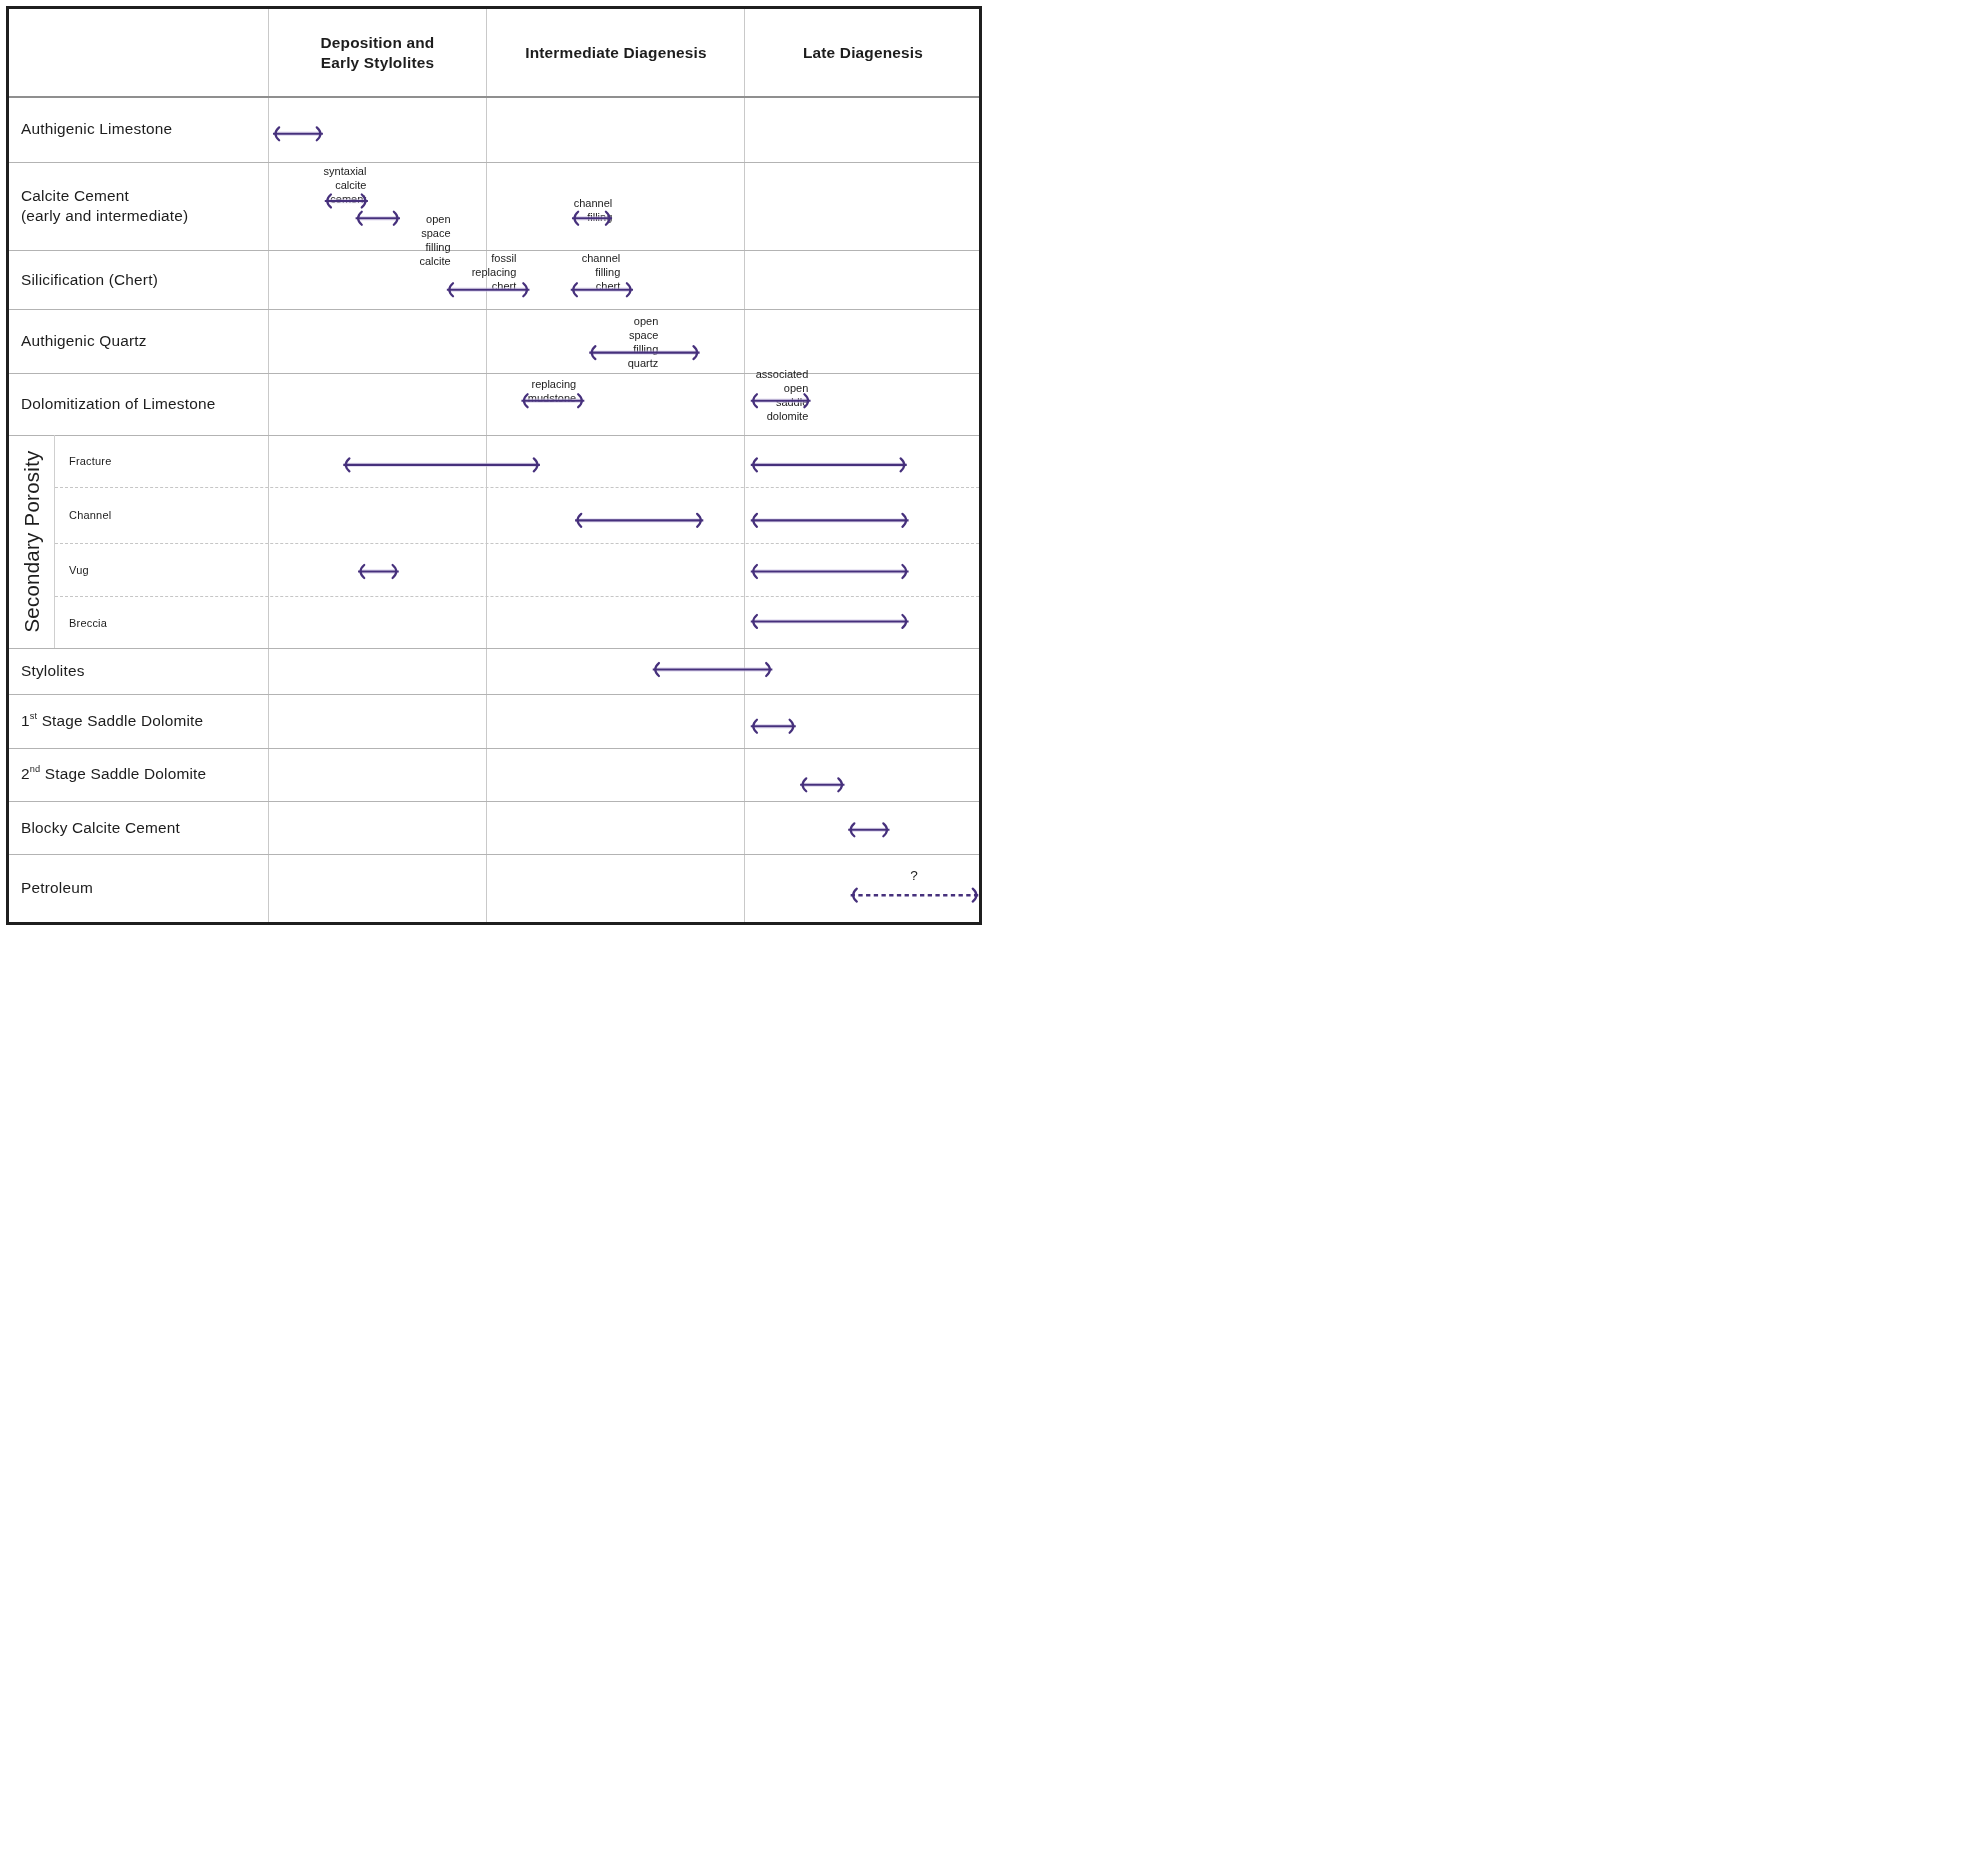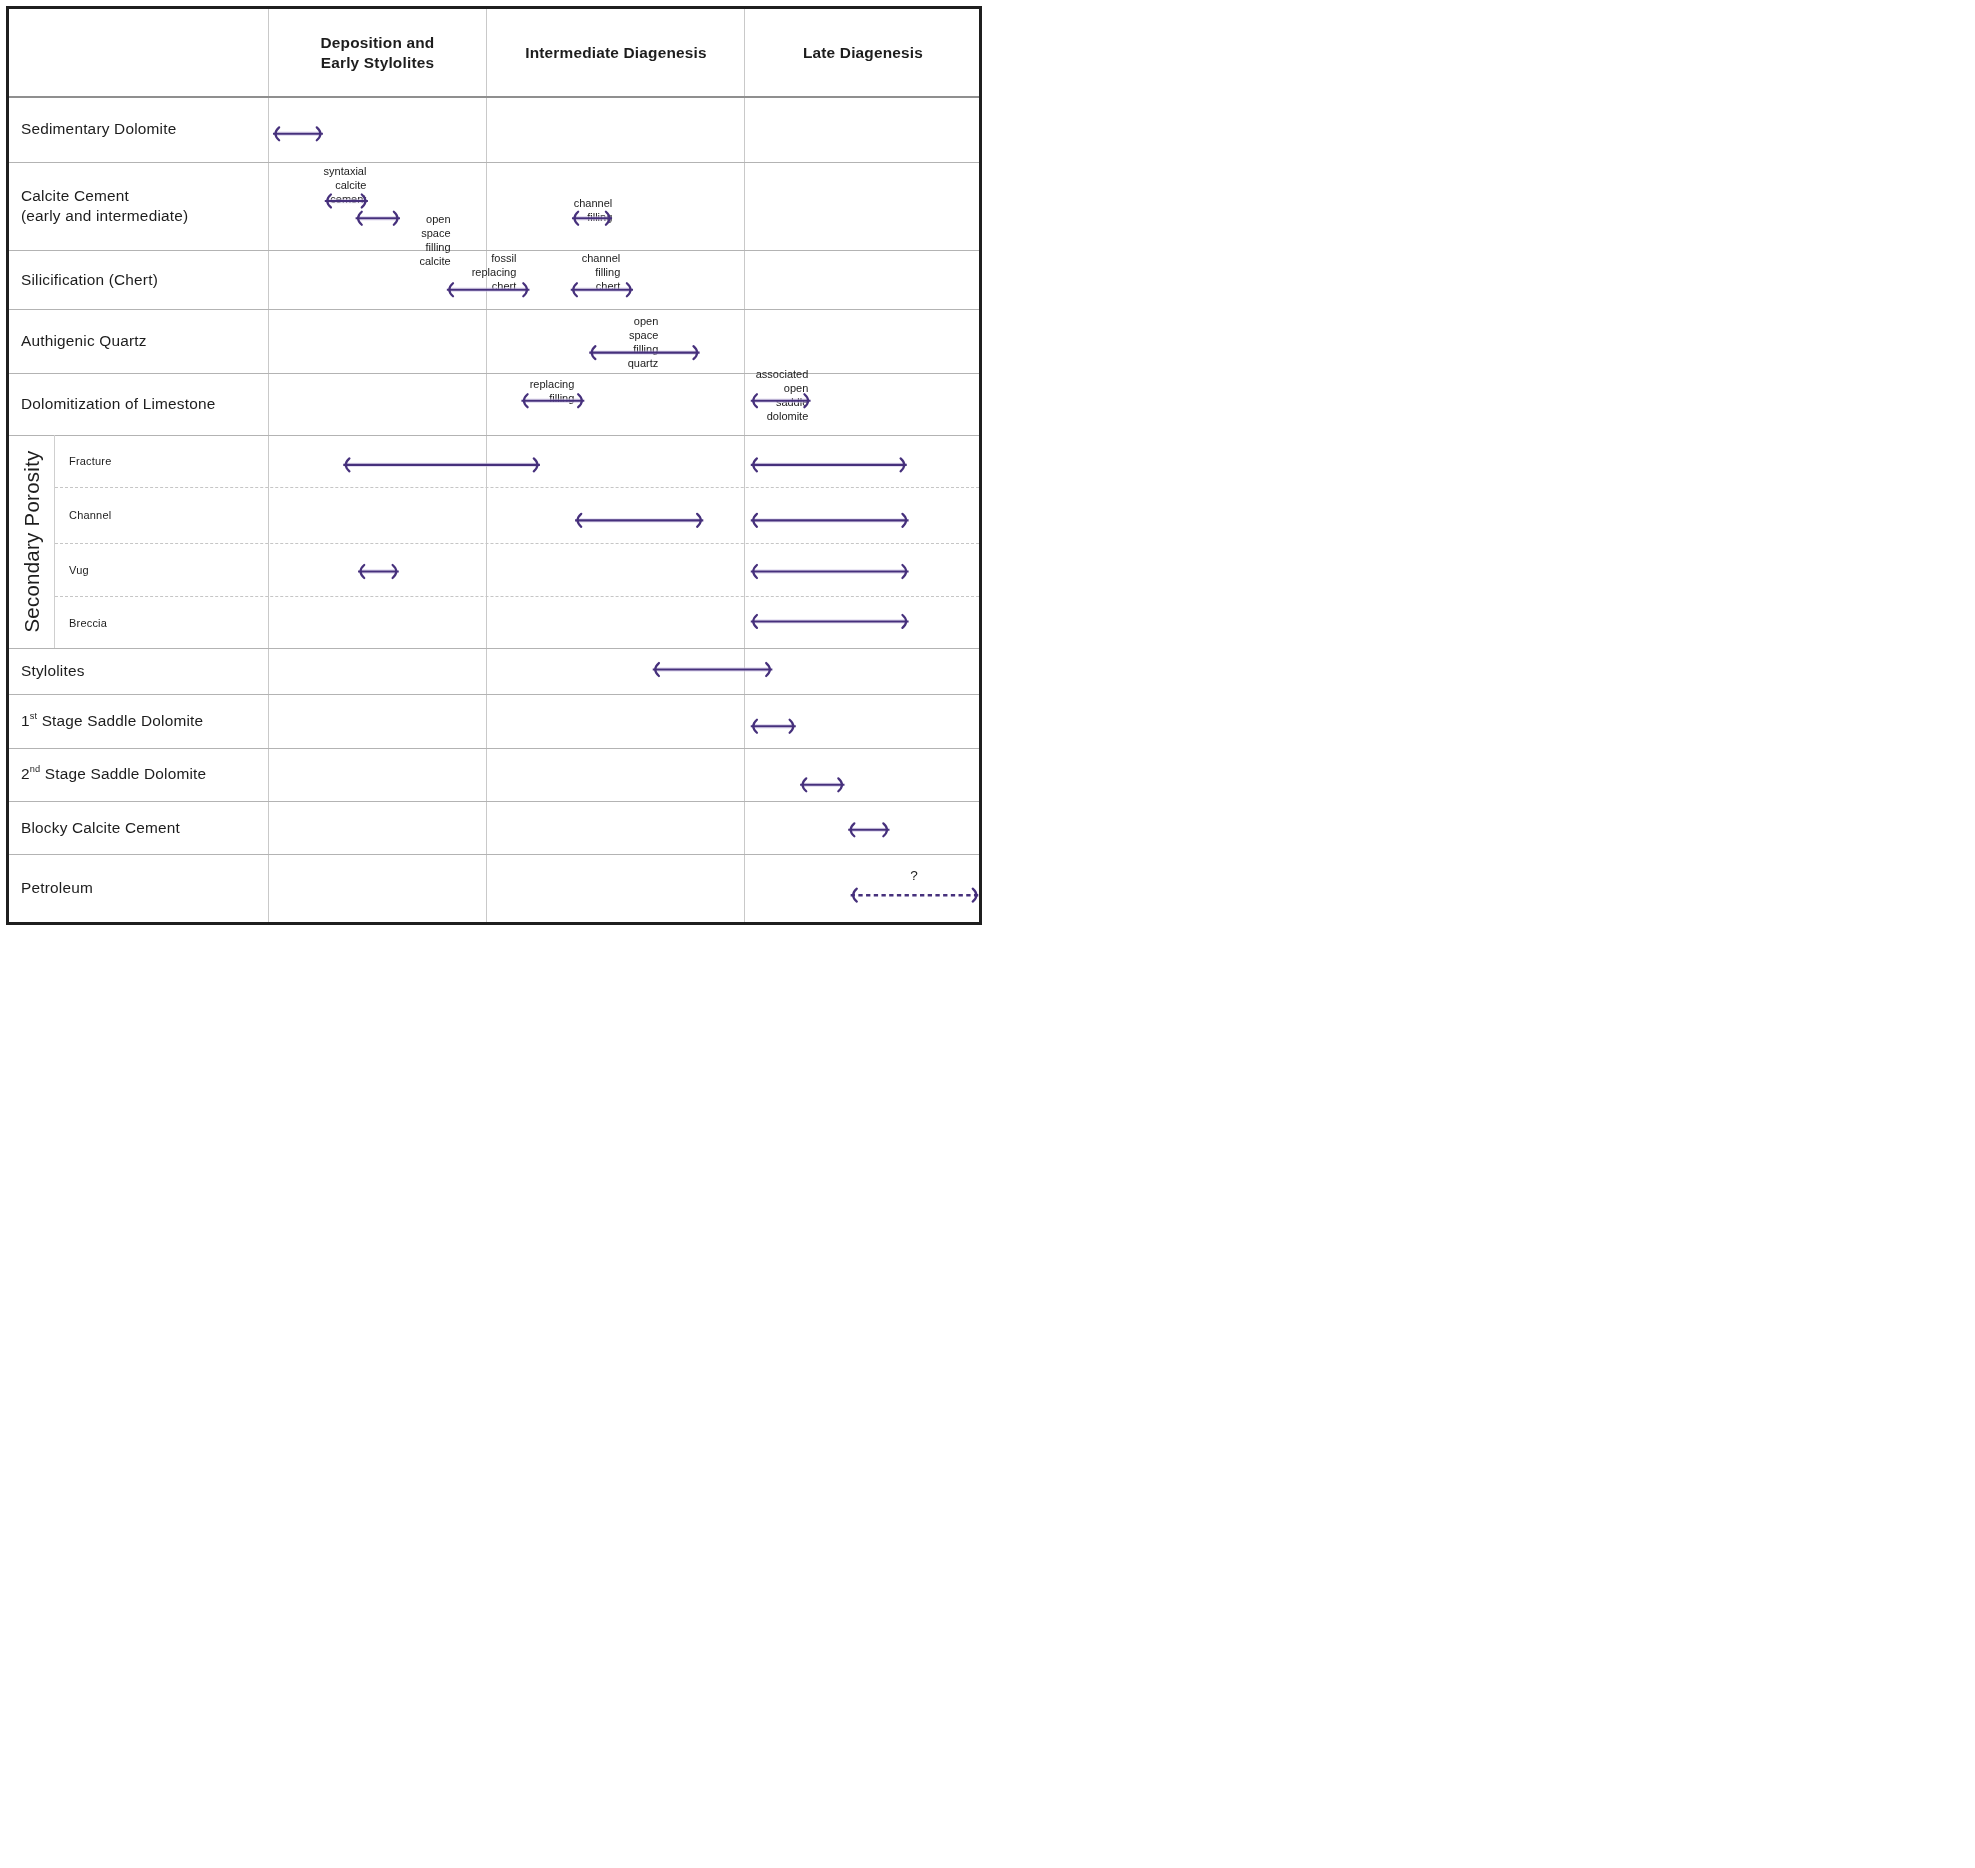--- a/index.html
+++ b/index.html
@@ -54,21 +54,21 @@
   <div class="sp-divider"></div>
   <div class="dashline" style="top:487px;"></div>
   <div class="dashline" style="top:543px;"></div>
   <div class="dashline" style="top:596px;"></div>
 
   <div class="stage-header" style="left:268px;width:219px;">Deposition and
 Early Stylolites</div>
   <div class="stage-header" style="left:745px;width:236px;">Late Diagenesis</div>
   <div class="stage-header" style="left:487px;width:258px;">Intermediate Diagenesis</div>
 
-  <div class="row-label" style="top:97px;height:65px;">Sedimentary Dolomite</div>
+  <div class="row-label" style="top:97px;height:65px;">Authigenic Limestone</div>
   <div class="row-label" style="top:162px;height:88px;">Calcite Cement
 (early and intermediate)</div>
   <div class="row-label" style="top:251px;height:58px;">Silicification (Chert)</div>
   <div class="row-label" style="top:310px;height:63px;">Authigenic Quartz</div>
   <div class="row-label" style="top:373px;height:62px;">Dolomitization of Limestone</div>
   <div class="row-label" style="top:649px;height:45px;">Stylolites</div>
   <div class="row-label" style="top:695px;height:53px;">
     <span>1</span><span class="ord">st</span><span class="rest">Stage Saddle Dolomite</span>
   </div>
   <div class="row-label" style="top:748px;height:53px;">
@@ -90,21 +90,21 @@
 calcite cement</div>
       <div class="annotation" style="left: 435px; top: 212px;">open space
 filling calcite</div>
       <div class="annotation" style="left: 593px; top: 196px;">channel filling</div>
       <div class="annotation" style="left: 486px; top: 251px; margin-left: 8px;">fossil
 replacing chert</div>
       <div class="annotation" style="left: 601px; top: 251px;">channel
 filling chert</div>
       <div class="annotation" style="left: 643px; top: 314px;">open space
 filling quartz</div>
-      <div class="annotation" style="left: 552px; top: 377px;">replacing filling</div>
+      <div class="annotation" style="left: 552px; top: 377px;">replacing mudstone</div>
       <div class="annotation" style="left: 782px; top: 367px;">associated open
 saddle dolomite</div>
       <div class="annotation" style="left: 914px; top: 867px; font-size: 13.6px;">?</div>
     </div>
 
   <svg id="arrow-layer" width="988" height="934" viewBox="0 0 1601 1515">
       <g>
         <line x1="444" y1="217" x2="521" y2="217" stroke="#cec4e6" stroke-width="7" opacity="0.55"></line>
         <line x1="442" y1="217" x2="523" y2="217" stroke="#46307c" stroke-width="3.4"></line>
         <path d="M 452 206.5 Q 440 217 452 227.5" fill="none" stroke="#46307c" stroke-width="3.6" stroke-linecap="round"></path>

